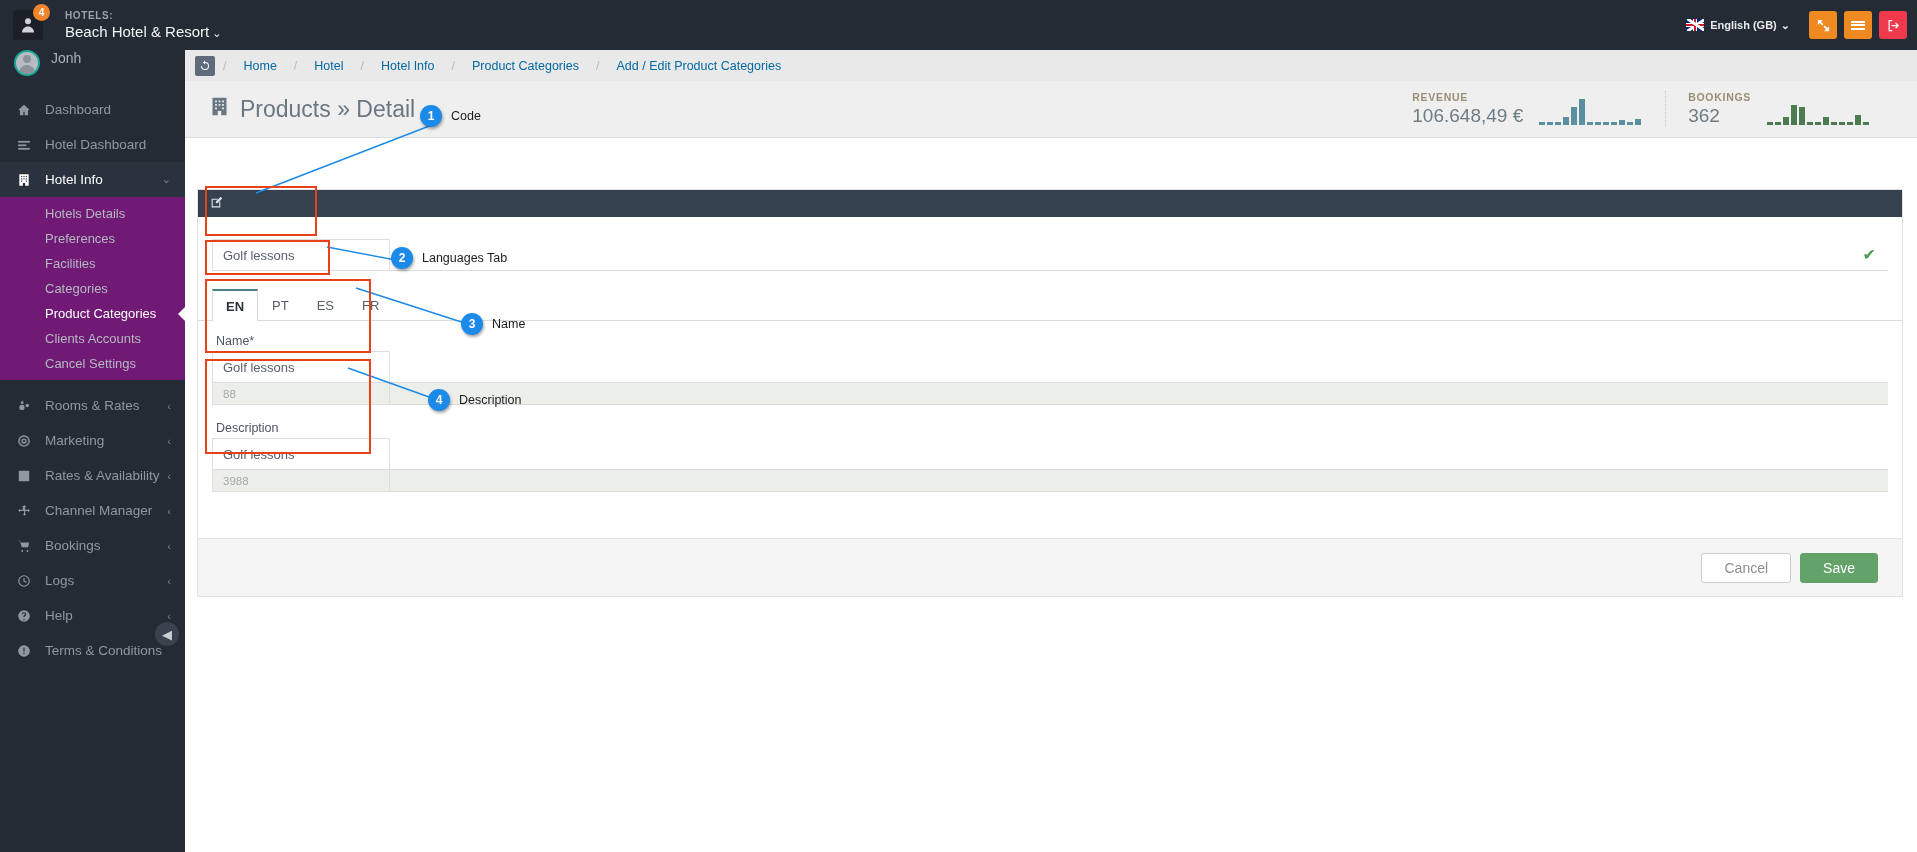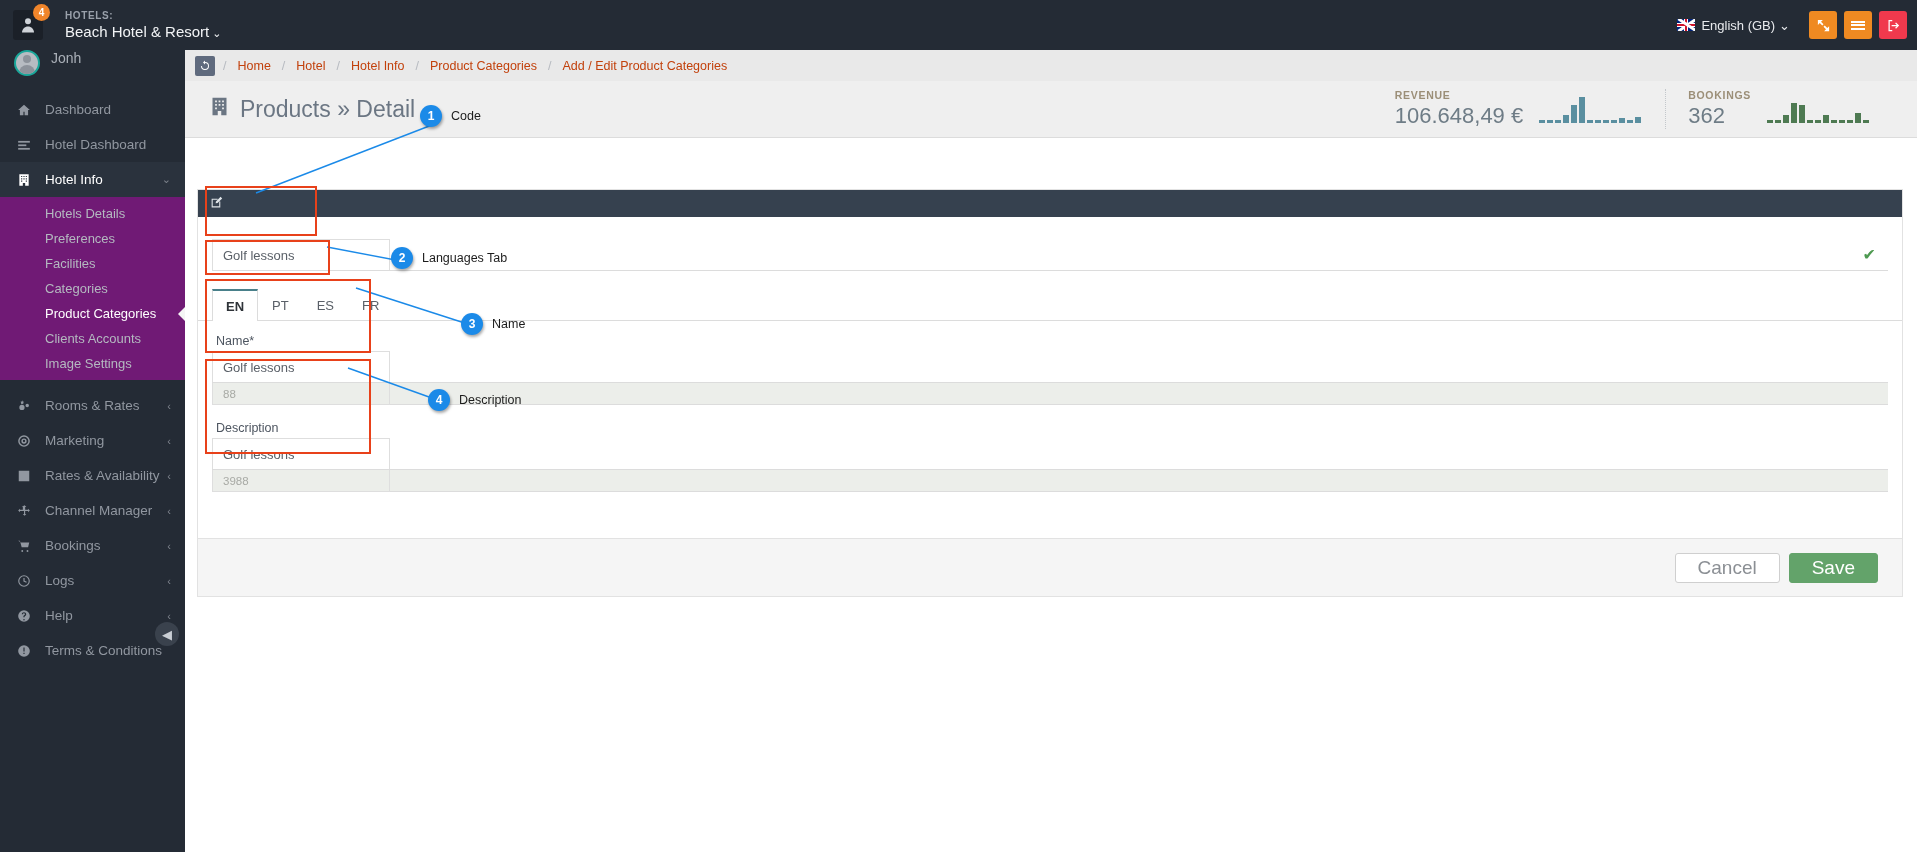--- a/index.html
+++ b/index.html
@@ -32,21 +32,21 @@
     position: absolute; top: 4px; right: 1px;
     background: #f0852b; color: #fff; font-size: 10px; font-weight: bold;
     width: 17px; height: 17px; border-radius: 50%;
     display: flex; align-items: center; justify-content: center;
   }
   .hotels-block { margin-left: 14px; display: flex; flex-direction: column; justify-content: center; }
   .hotels-label { color: #9aa1ab; font-size: 10px; letter-spacing: 0.6px; font-weight: bold; }
   .hotels-name { color: #f2f4f6; font-size: 15px; margin-top: 2px; }
   .hotels-name .caret { font-size: 11px; margin-left: 3px; }
   .topbar-right { margin-left: auto; display: flex; align-items: center; padding-right: 10px; }
-  .lang { color: #e8eaed; font-size: 13px; display: flex; align-items: center; margin-right: 12px; }
+  .lang { color: #e8eaed; font-size: 11px; display: flex; align-items: center; margin-right: 12px; font-weight: bold; }
   .flag-uk {
     width: 18px; height: 12px; margin-right: 6px; position: relative;
     background: #00247d; overflow: hidden; display:inline-block;
   }
   .flag-uk::before, .flag-uk::after {
     content:''; position:absolute; left:50%; top:-5px; width:3px; height:22px;
     background:#fff; transform-origin:center;
   }
   .flag-uk::before { transform: rotate(56deg); }
   .flag-uk::after { transform: rotate(-56deg); }
@@ -113,36 +113,36 @@
   }
   .breadcrumb-bar {
     height: 31px; background: #e9e9e9; display: flex; align-items: center;
     padding-left: 10px; font-size: 12.5px; color: #8a8f96;
   }
   .refresh-btn {
     width: 20px; height: 20px; background: #5f6a7d; border-radius: 2px;
     display: flex; align-items: center; justify-content: center; margin-right: 8px; cursor: pointer;
   }
   .refresh-btn svg { width: 12px; height: 12px; fill: #fff; }
-  .crumb { color: #c2410c; margin: 0 11px; cursor: pointer; }
+  .crumb { color: #0369a1; margin: 0 17px; cursor: pointer; }
   .crumb-sep { color: #b6bac0; }
 
   .page-head {
     height: 57px; background: #efefef; display: flex; align-items: center;
     padding: 0 24px; position: relative; border-bottom: 1px solid #dcdcdc;
   }
   .page-title { display: flex; align-items: center; color: #6b7683; font-size: 23px; }
   .page-title .bld { margin-right: 10px; }
   .page-title .bld svg { width: 21px; height: 21px; fill: #6b7683; }
   .stats { margin-left: auto; display: flex; align-items: center; }
   .stat { display: flex; align-items: flex-start; padding: 0 22px; }
   .stat + .stat { border-left: 1px dotted #c3c7cb; }
   .stat-txt { display: flex; flex-direction: column; }
   .stat-label { font-size: 10.5px; color: #9b8e77; letter-spacing: 0.7px; font-weight: bold; }
-  .stat-value { font-size: 22px; color: #6e7c86; margin-top: 2px; }
+  .stat-value { font-size: 19px; color: #6e7c86; margin-top: 2px; }
   .spark { display: flex; align-items: flex-end; height: 30px; margin-left: 16px; margin-top: 4px; }
   .spark span { width: 6px; margin-right: 2px; display: block; }
 
   .panel {
     position: absolute; top: 139px; left: 12px; width: 1706px;
     background: #fff; border: 1px solid #e2e2e2;
   }
   .panel-head {
     height: 27px; background: #36414f; display: flex; align-items: center; padding-left: 12px;
   }
@@ -183,21 +183,21 @@
   }
   .counter-wrap { display: flex; align-items: stretch; }
   .counter-rest { flex: 1; background: #eceeea; border-bottom: 1px solid #dcdcdc; }
 
   .panel-footer {
     height: 58px; background: #f5f5f5; border-top: 1px solid #e2e2e2;
     display: flex; align-items: center; justify-content: flex-end; padding-right: 24px;
     margin-top: 22px;
   }
   .btn {
-    height: 30px; padding: 0 22px; font-size: 19px; border-radius: 3px; cursor: pointer;
+    height: 30px; padding: 0 22px; font-size: 14px; border-radius: 3px; cursor: pointer;
     display: flex; align-items: center; justify-content: center;
     font-family: "Liberation Sans", sans-serif;
   }
   .btn-cancel { background: #fff; border: 1px solid #cfcfcf; color: #8b8f94; margin-right: 9px; }
   .btn-save { background: #63a36a; border: 1px solid #63a36a; color: #fff; min-width: 76px; }
 
   
   .anno-box {
     position: absolute; border: 2px solid #e8411a; pointer-events: none; z-index: 30;
   }
@@ -319,21 +319,21 @@
       <div class="sub-item">
           <span>Categories</span>
         </div>
       <div class="sub-item selected">
           <span>Product Categories</span>
         </div>
       <div class="sub-item">
           <span>Clients Accounts</span>
         </div>
       <div class="sub-item">
-          <span>Image Settings</span>
+          <span>Cancel Settings</span>
         </div>
     </div>
 
     <div class="nav-item" style="margin-top:8px">
       <span class="nav-ico">
         <svg viewBox="0 0 24 24">
             <path d="M9 2l.7 2.2 2.2.6-1.3 1.9.3 2.3-2-.9-2 .9.3-2.3L6 4.8l2.2-.6zM8.5 10a4.5 4.5 0 100 9 4.5 4.5 0 000-9zm9-2a3 3 0 100 6 3 3 0 000-6z"></path>
           </svg>
       </span>
       <span>Rooms &amp; Rates</span>

